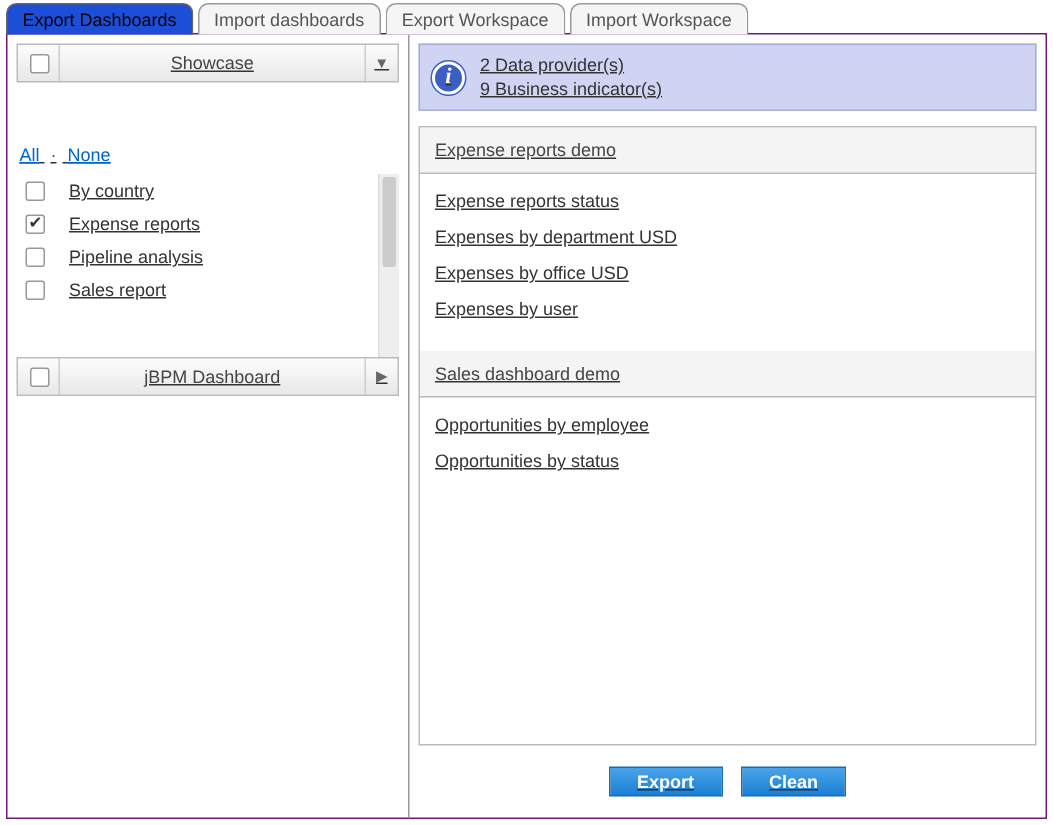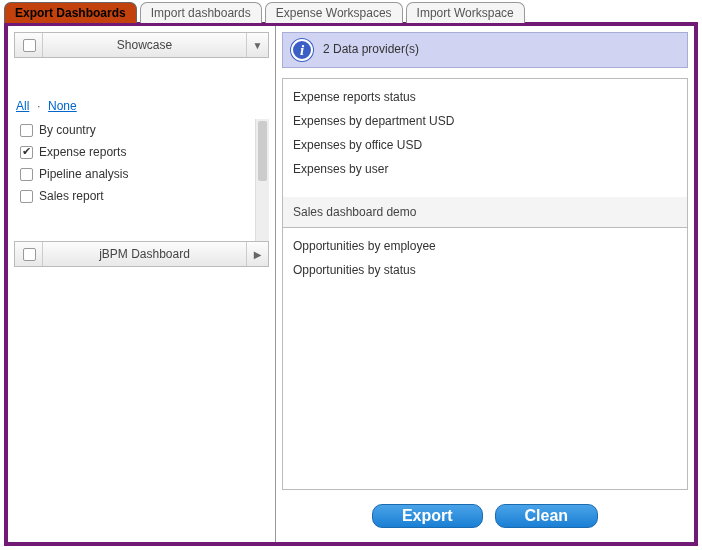--- a/index.html
+++ b/index.html
@@ -26,32 +26,33 @@
     padding: 3px 10px;
     margin-right: 3px;
     background: #f5f5f5;
     color: #555;
     font-size: 12px;
     cursor: pointer;
     position: relative;
     top: 1px;
   }
   .tab.active {
-    background: #c2410c;
+    background: #1d4ed8;
     color: #000;
-    font-weight: bold;
+    font-weight: normal;
     z-index: 2;
     border-color: #666;
   }
   .tab-panel {
-    border: 4px solid #701a75;
+    border: 1px solid #701a75;
     margin: 0 4px 4px 4px;
     height: 524px;
     display: flex;
     padding: 0;
+    text-decoration: underline;
   }
   .left-pane {
     width: 268px;
     border-right: 1px solid #999;
     padding: 6px;
     display: flex;
     flex-direction: column;
     gap: 0;
   }
   .section-header {
@@ -117,20 +118,21 @@
     position: absolute;
     top: 2px; left: 2px; right: 2px;
     height: 60px;
     background: #ccc;
     border-radius: 2px;
   }
   .chk-row {
     display: flex;
     align-items: center;
     padding: 4px 2px;
+    gap: 10px;
   }
   .chk-row input[type="checkbox"] {
     margin: 0 6px 0 4px;
   }
   .chk-row span {
     font-size: 12px;
     color: #333;
   }
   .right-pane {
     flex: 1;
@@ -196,23 +198,23 @@
   .button-row {
     display: flex;
     justify-content: center;
     gap: 12px;
     padding: 14px 0 8px 0;
   }
   .btn {
     background: linear-gradient(#4aa3e8, #1a7fd4);
     color: #fff;
     border: 1px solid #1a6bb0;
-    border-radius: 10px;
-    padding: 2px 29px;
-    font-size: 16px;
+    border-radius: 0;
+    padding: 2px 18px;
+    font-size: 12px;
     font-weight: bold;
     cursor: pointer;
   }
   input[type="checkbox"] {
     appearance: none;
     width: 13px;
     height: 13px;
     border: 1px solid #999;
     border-radius: 2px;
     background: #fff;
@@ -227,21 +229,21 @@
     font-size: 11px;
     color: #333;
   }
 </style>
 </head>
 <body>
 
 <div class="tabs">
   <div class="tab active">Export Dashboards</div>
   <div class="tab">Import dashboards</div>
-  <div class="tab">Expense Workspaces</div>
+  <div class="tab">Export Workspace</div>
   <div class="tab">Import Workspace</div>
 </div>
 
 <div class="tab-panel">
 
   <div class="left-pane">
 
     <div class="section-header">
       <div class="hdr-check">
         <input type="checkbox" style="">
@@ -291,24 +293,26 @@
     </div>
 
   </div>
 
   <div class="right-pane">
 
     <div class="info-bar">
       <div class="info-icon">i</div>
       <div class="info-text">
         <div>2 Data provider(s)</div>
+        <div>9 Business indicator(s)</div>
       </div>
     </div>
 
     <div class="group-box">
+      <div class="group-header">Expense reports demo</div>
       <div class="group-body">
         <div class="group-row">Expense reports status</div>
         <div class="group-row">Expenses by department USD</div>
         <div class="group-row">Expenses by office USD</div>
         <div class="group-row">Expenses by user</div>
       </div>
       <div class="group-header">Sales dashboard demo</div>
       <div class="group-body">
         <div class="group-row">Opportunities by employee</div>
         <div class="group-row">Opportunities by status</div>

